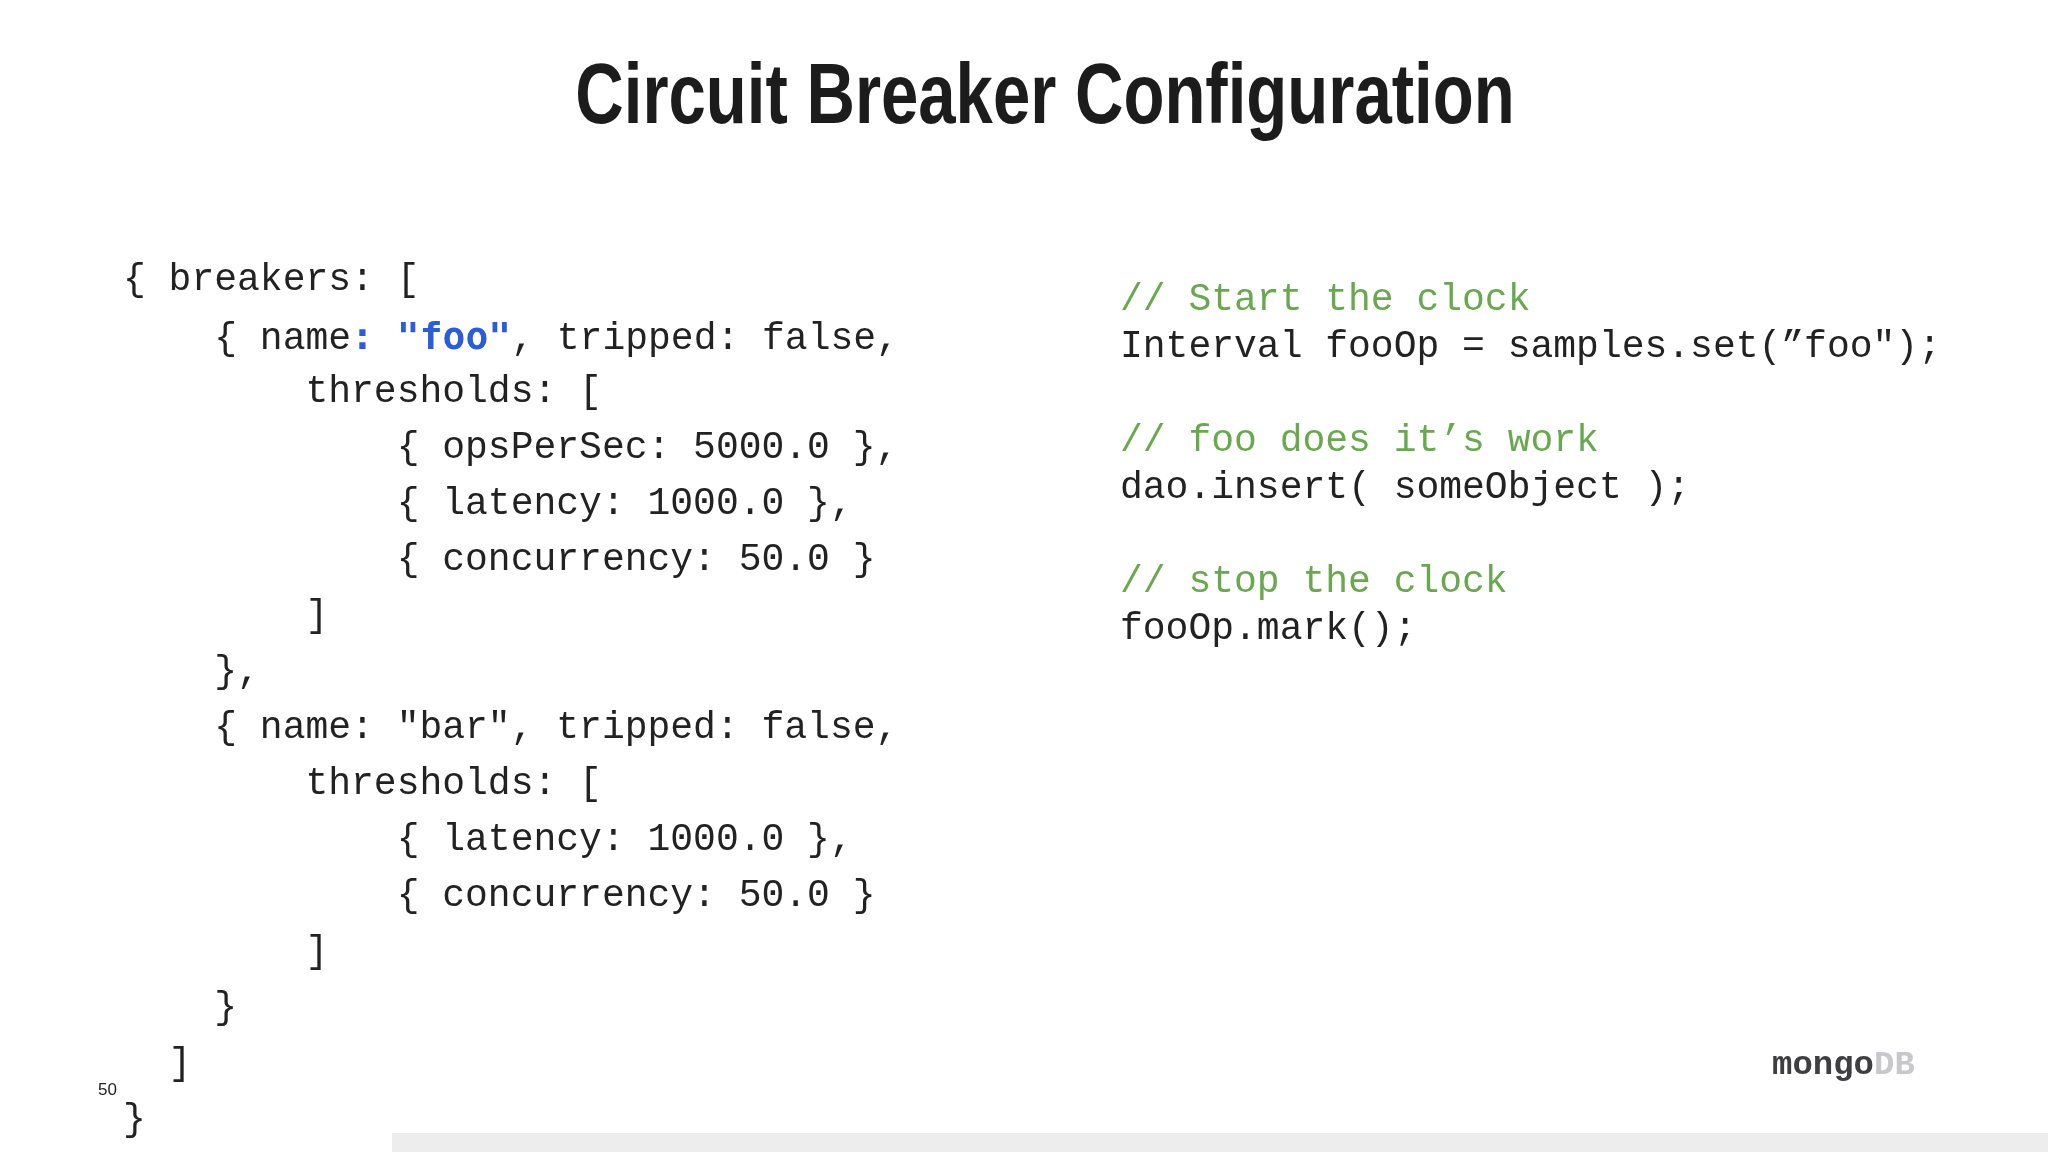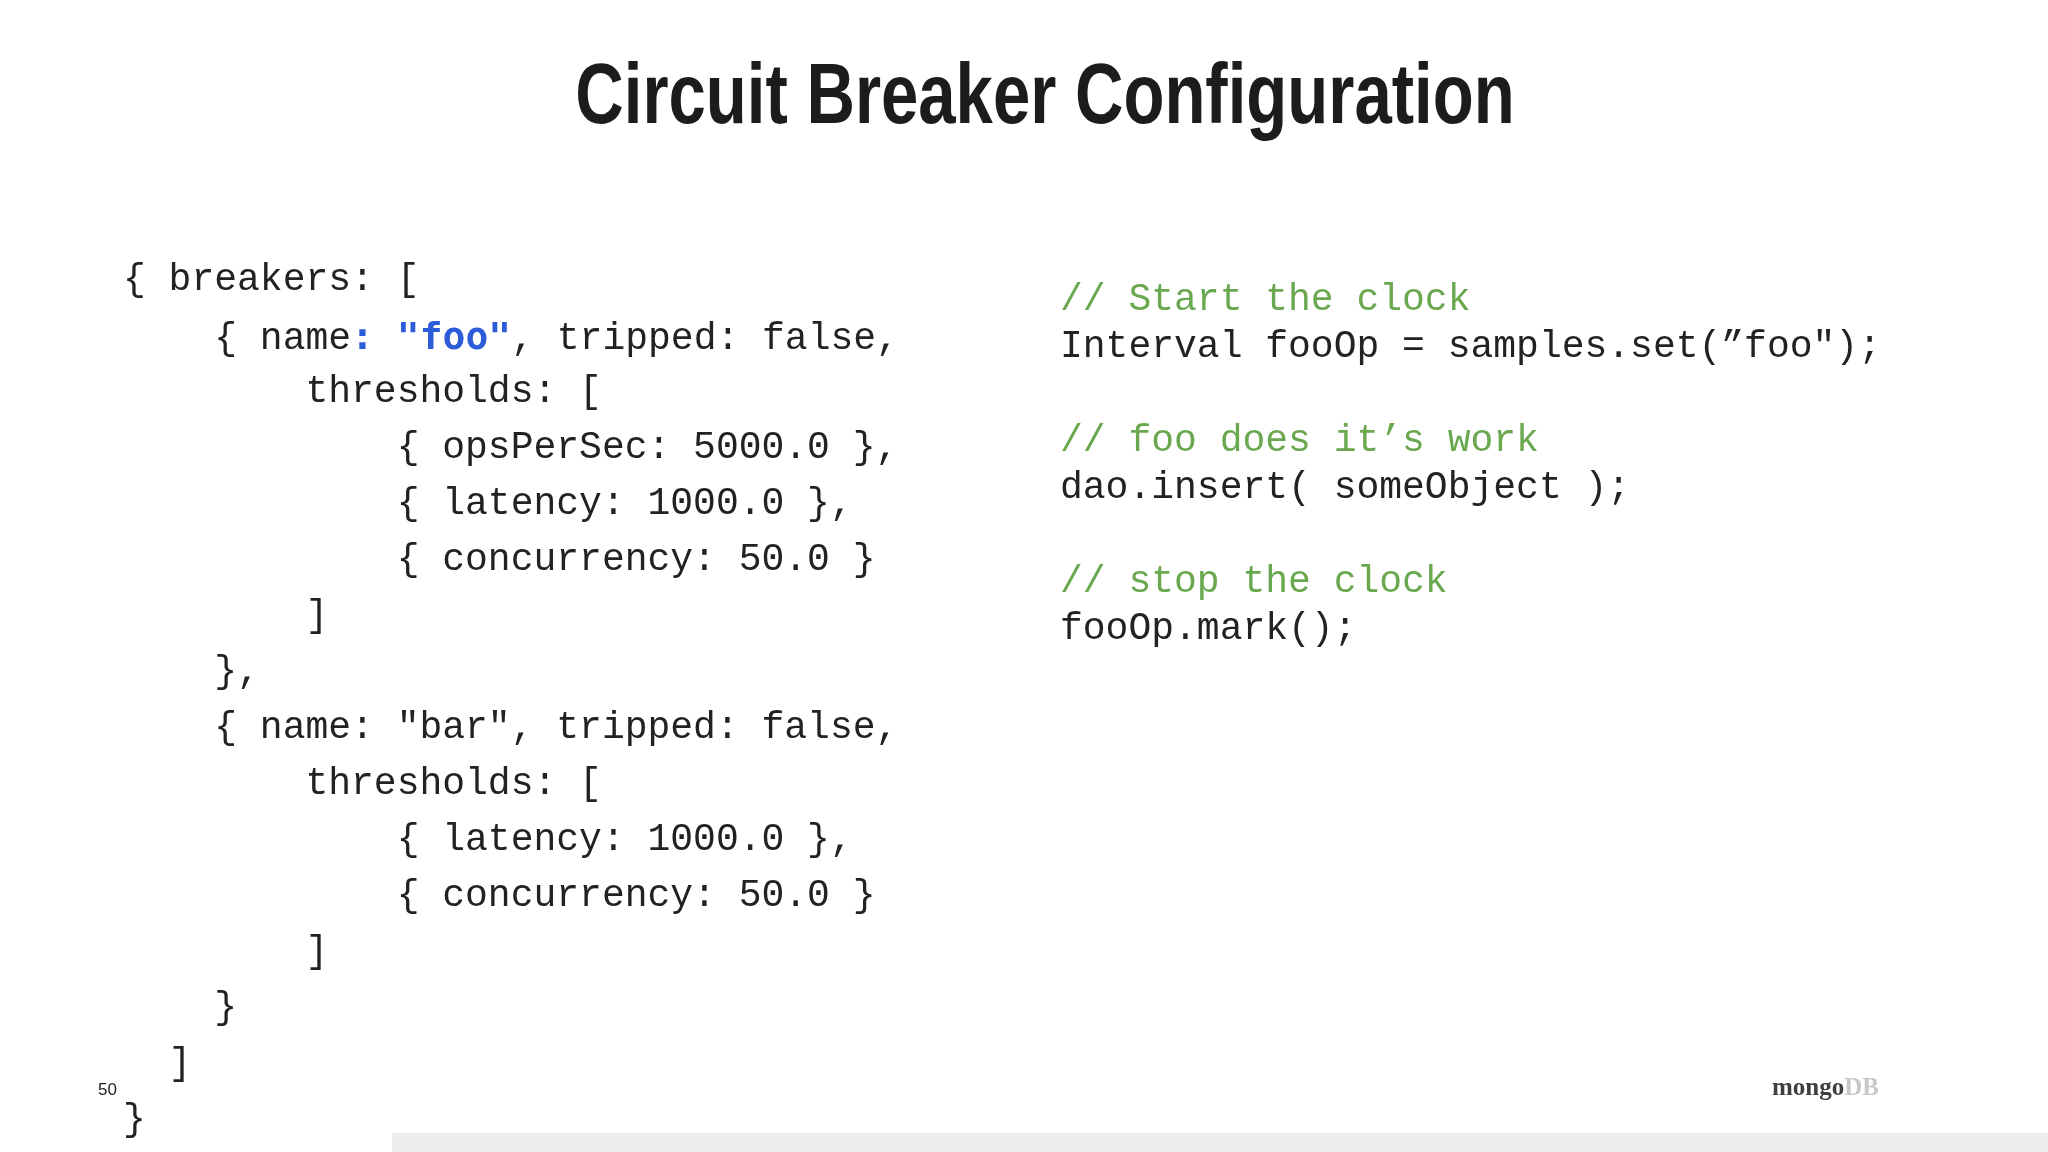--- a/index.html
+++ b/index.html
@@ -47,21 +47,21 @@
     font-size: 38px;
     color: var(--code);
     white-space: pre;
   }
   .code-left {
     left: 123px;
     top: 252px;
   }
   .code-left .code-line { line-height: 56px; height: 56px; }
   .code-right {
-    left: 1060px;
+    left: 1120px;
     top: 276px;
   }
   .code-right .code-line { line-height: 47px; height: 47px; }
   .seg-plain { color: var(--code); }
   .seg-comment { color: var(--comment); }
   .seg-highlight {
     color: var(--highlight);
     font-family: "DejaVu Sans Mono", monospace;
     font-weight: bold;
   }
@@ -69,24 +69,24 @@
     position: absolute;
     left: 98px;
     top: 1080px;
     font-family: "Liberation Sans", sans-serif;
     font-size: 17px;
     color: #222222;
   }
   .logo {
     position: absolute;
     left: 1772px;
-    top: 1074px;
-    font-family: Liberation Serif, serif;
+    top: 1048px;
+    font-family: Liberation Mono, monospace;
     font-weight: bold;
-    font-size: 25px;
+    font-size: 34px;
     line-height: 1;
     white-space: nowrap;
   }
   .logo .prefix { color: var(--logo-prefix); }
   .logo .suffix { color: var(--logo-suffix); }
   .footer-strip {
     position: absolute;
     left: 392px;
     top: 1133px;
     right: 0;

